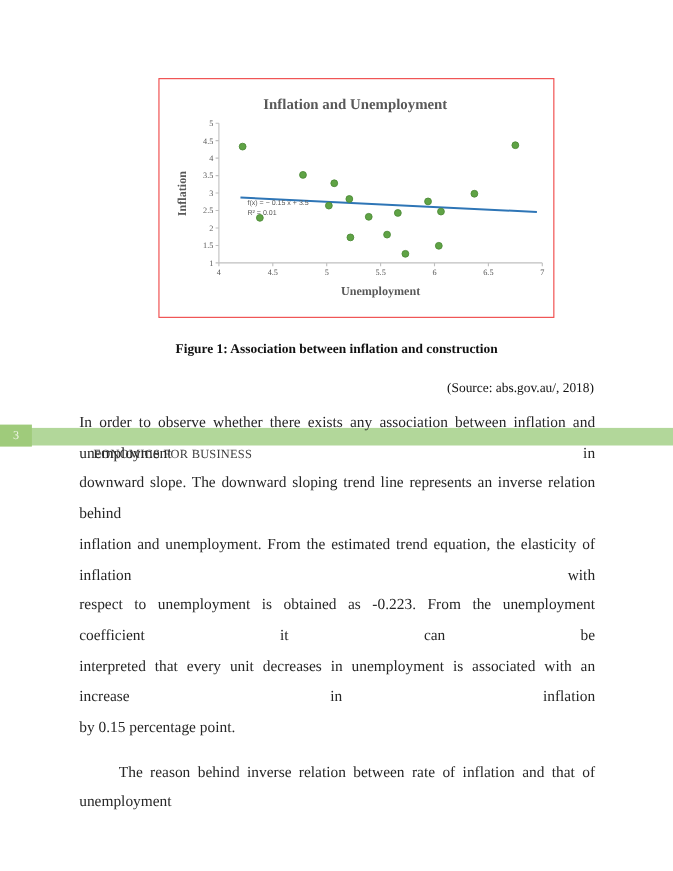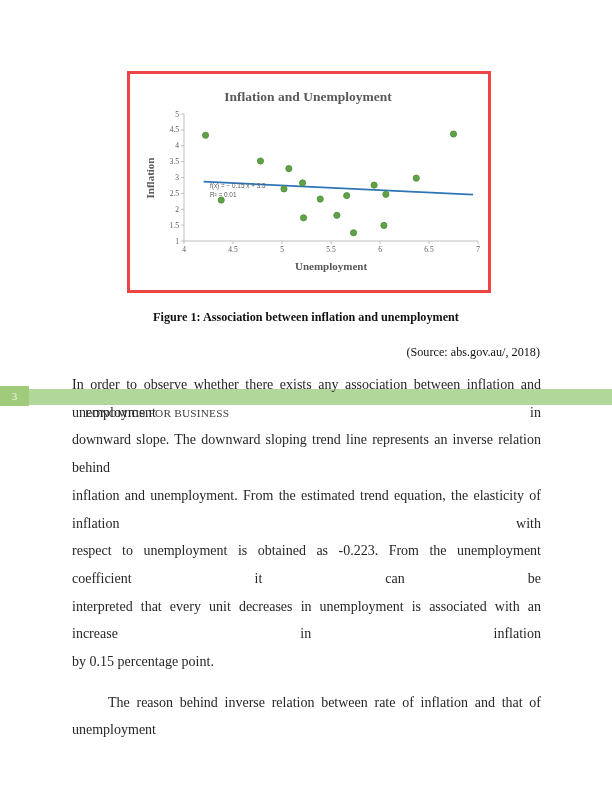--- a/index.html
+++ b/index.html
@@ -4,22 +4,22 @@
 <style>
   html,body{margin:0;padding:0;}
   body{
     width:612px;height:792px;background:#ffffff;position:relative;
     font-family:"Liberation Serif", serif;color:#262626;overflow:hidden;
   }
   .page{position:absolute;inset:0;}
 
   
   .chart-box{
-    position:absolute;left:127px;top:71px;width:358px;height:216px;
-    border:3px solid #ef4444;background:#ffffff;
+    position:absolute;left:144px;top:71px;width:358px;height:216px;
+    border:1px solid #ef4444;background:#ffffff;
   }
 
   
   .caption{
     position:absolute;left:72px;top:310px;width:468px;text-align:center;
     font-weight:bold;font-size:12.2px;color:#111111;
   }
   .source{
     position:absolute;left:72px;top:345px;width:468px;text-align:right;
     font-size:12.2px;color:#111111;
@@ -115,21 +115,21 @@
         <circle cx="216.68" cy="121.5975" r="3.1" fill="#5fa345" stroke="#4c8a37" stroke-width="0.8"></circle>
         <circle cx="223.54000000000002" cy="158.745" r="3.1" fill="#5fa345" stroke="#4c8a37" stroke-width="0.8"></circle>
         <circle cx="244.12000000000006" cy="111.12" r="3.1" fill="#5fa345" stroke="#4c8a37" stroke-width="0.8"></circle>
         <circle cx="255.87999999999997" cy="120.32749999999999" r="3.1" fill="#5fa345" stroke="#4c8a37" stroke-width="0.8"></circle>
         <circle cx="253.92000000000002" cy="151.4425" r="3.1" fill="#5fa345" stroke="#4c8a37" stroke-width="0.8"></circle>
         <circle cx="286.26" cy="104.13499999999999" r="3.1" fill="#5fa345" stroke="#4c8a37" stroke-width="0.8"></circle>
         <circle cx="323.5" cy="60.0025" r="3.1" fill="#5fa345" stroke="#4c8a37" stroke-width="0.8"></circle>
       </svg>
   </div>
 
-  <div class="caption">Figure 1: Association between inflation and unemployment</div>
+  <div class="caption">Figure 1: Association between inflation and construction</div>
   <div class="source">(Source: abs.gov.au/, 2018)</div>
 
   <div class="band" style="background: rgb(178, 215, 154);"></div>
   <div class="badge" style="background: rgb(159, 203, 123);">
     <span>3</span>
   </div>
   <div class="band-title">EONOMICS FOR BUSINESS</div>
 
   <div class="body-text">
       <div class="para">

